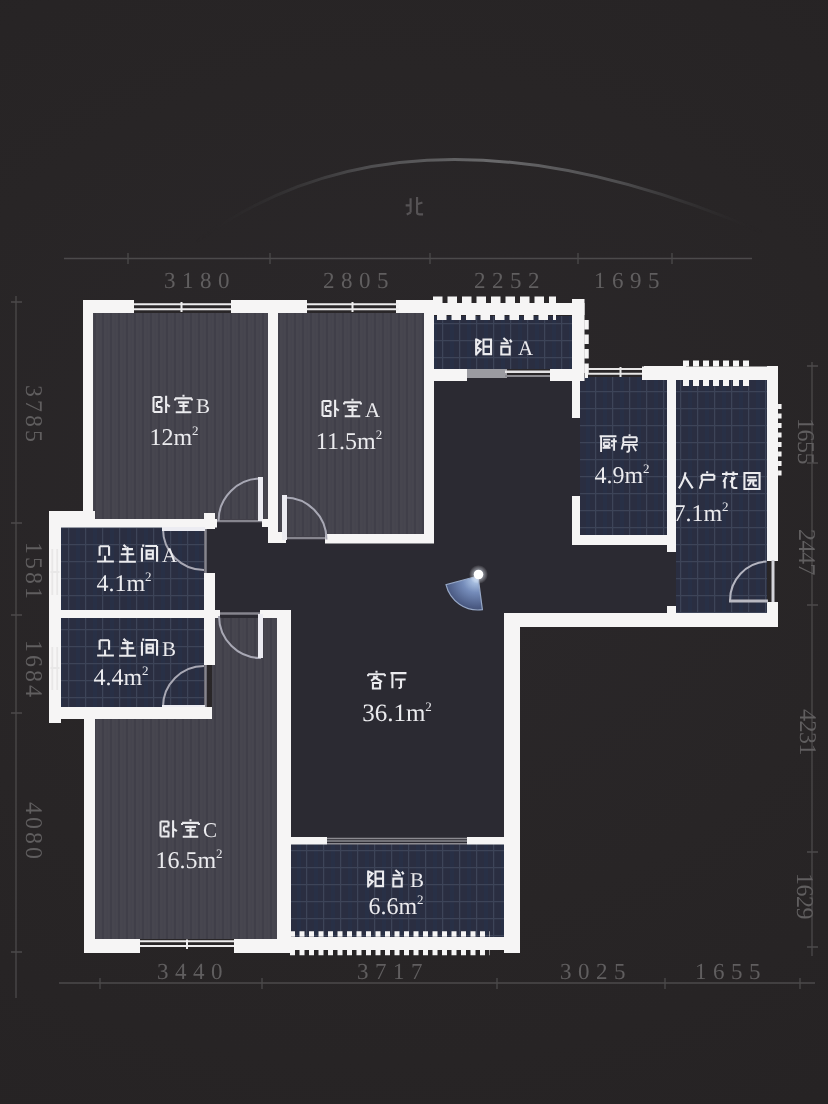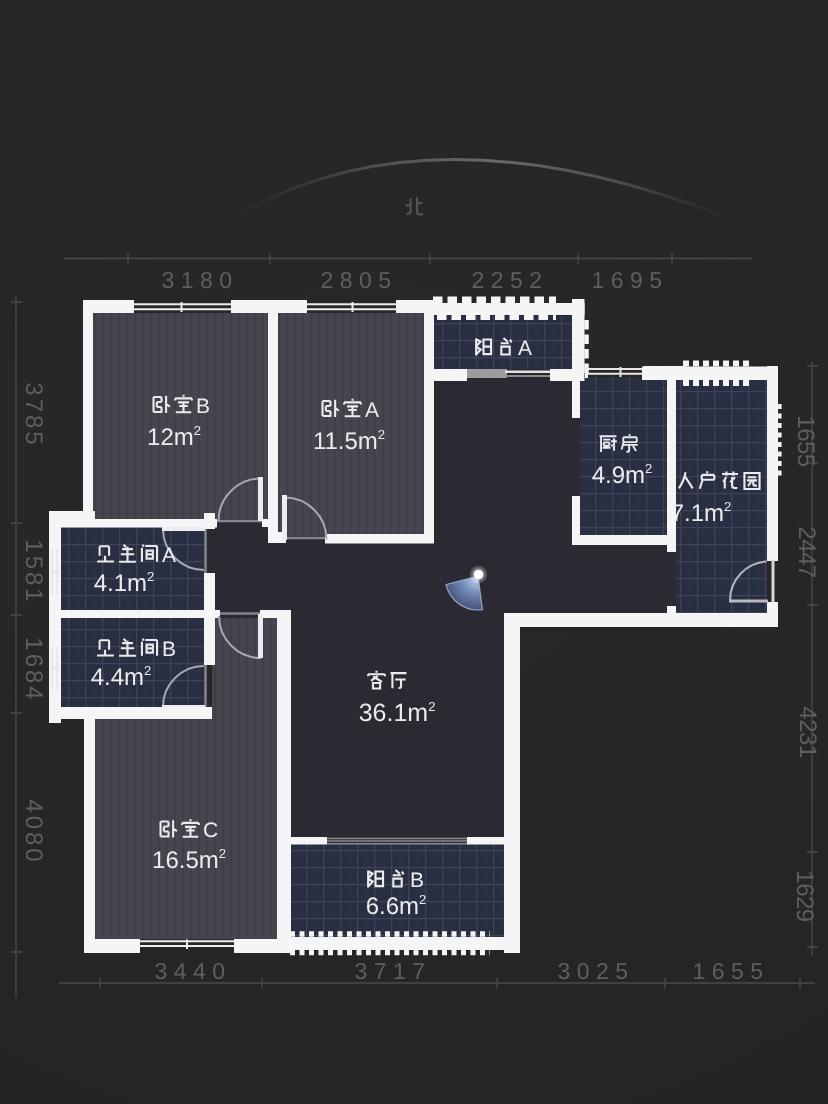--- a/index.html
+++ b/index.html
@@ -1,18 +1,18 @@
 <!DOCTYPE html>
 <html><head>
 <meta charset="utf-8">
 <style>
 html,body{margin:0;padding:0;}
 #page{position:relative;width:828px;height:1104px;overflow:hidden;
 background:radial-gradient(ellipse 1000px 850px at 46% 45%, #2b282b 0%, #282526 50%, #252223 100%);
-font-family:Liberation Sans, sans-serif;}
+font-family:Liberation Serif, serif;}
 </style>
 </head>
 <body>
 <div id="page">
 <svg width="828" height="1104" viewBox="0 0 828 1104" text-rendering="geometricPrecision" style="position:absolute;left:0;top:0;filter:blur(0.4px)">
 <defs>
 <pattern id="bed" width="8" height="8" patternUnits="userSpaceOnUse">
   <rect width="8" height="8" fill="#47464f"></rect>
   <rect x="5.8" width="2.2" height="8" fill="#403f49"></rect>
   <rect x="2.6" width="1.2" height="8" fill="#44434d"></rect>

